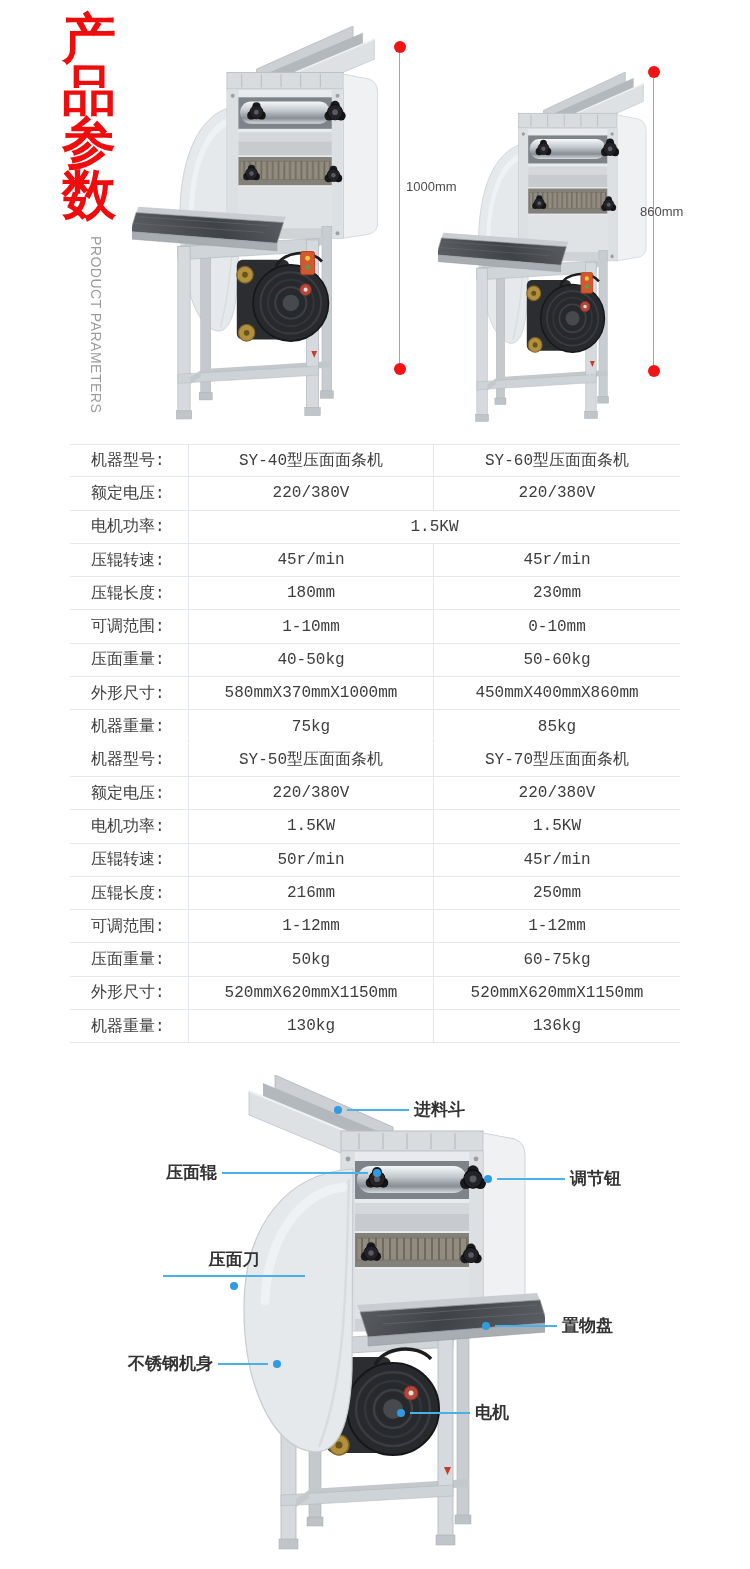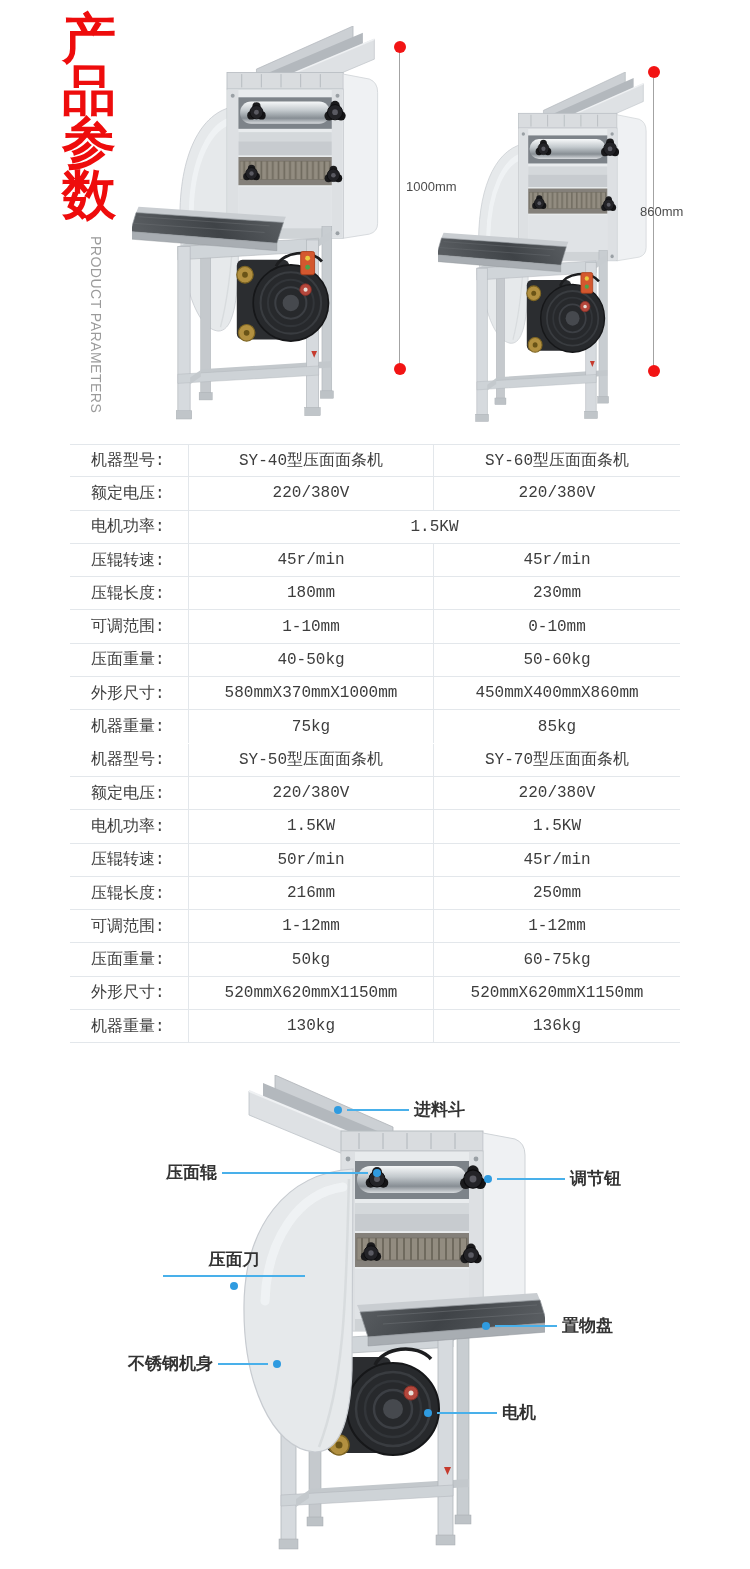--- a/index.html
+++ b/index.html
@@ -334,19 +334,19 @@
     <span class="line" style="width:62px;"></span>
     <span class="anno-label">置物盘</span>
   </div>
 
   <div class="anno" style="left:128px;top:1354px;">
     <span class="anno-label">不锈钢机身</span>
     <span class="line" style="width:50px;"></span>
     <span class="dot"></span>
   </div>
 
-  <div class="anno" style="left:424px;top:1403px;">
+  <div class="anno" style="left:397px;top:1403px;">
     <span class="dot"></span>
     <span class="line" style="width:60px;"></span>
     <span class="anno-label">电机</span>
   </div>
 
 </div>
 
 </body></html>

